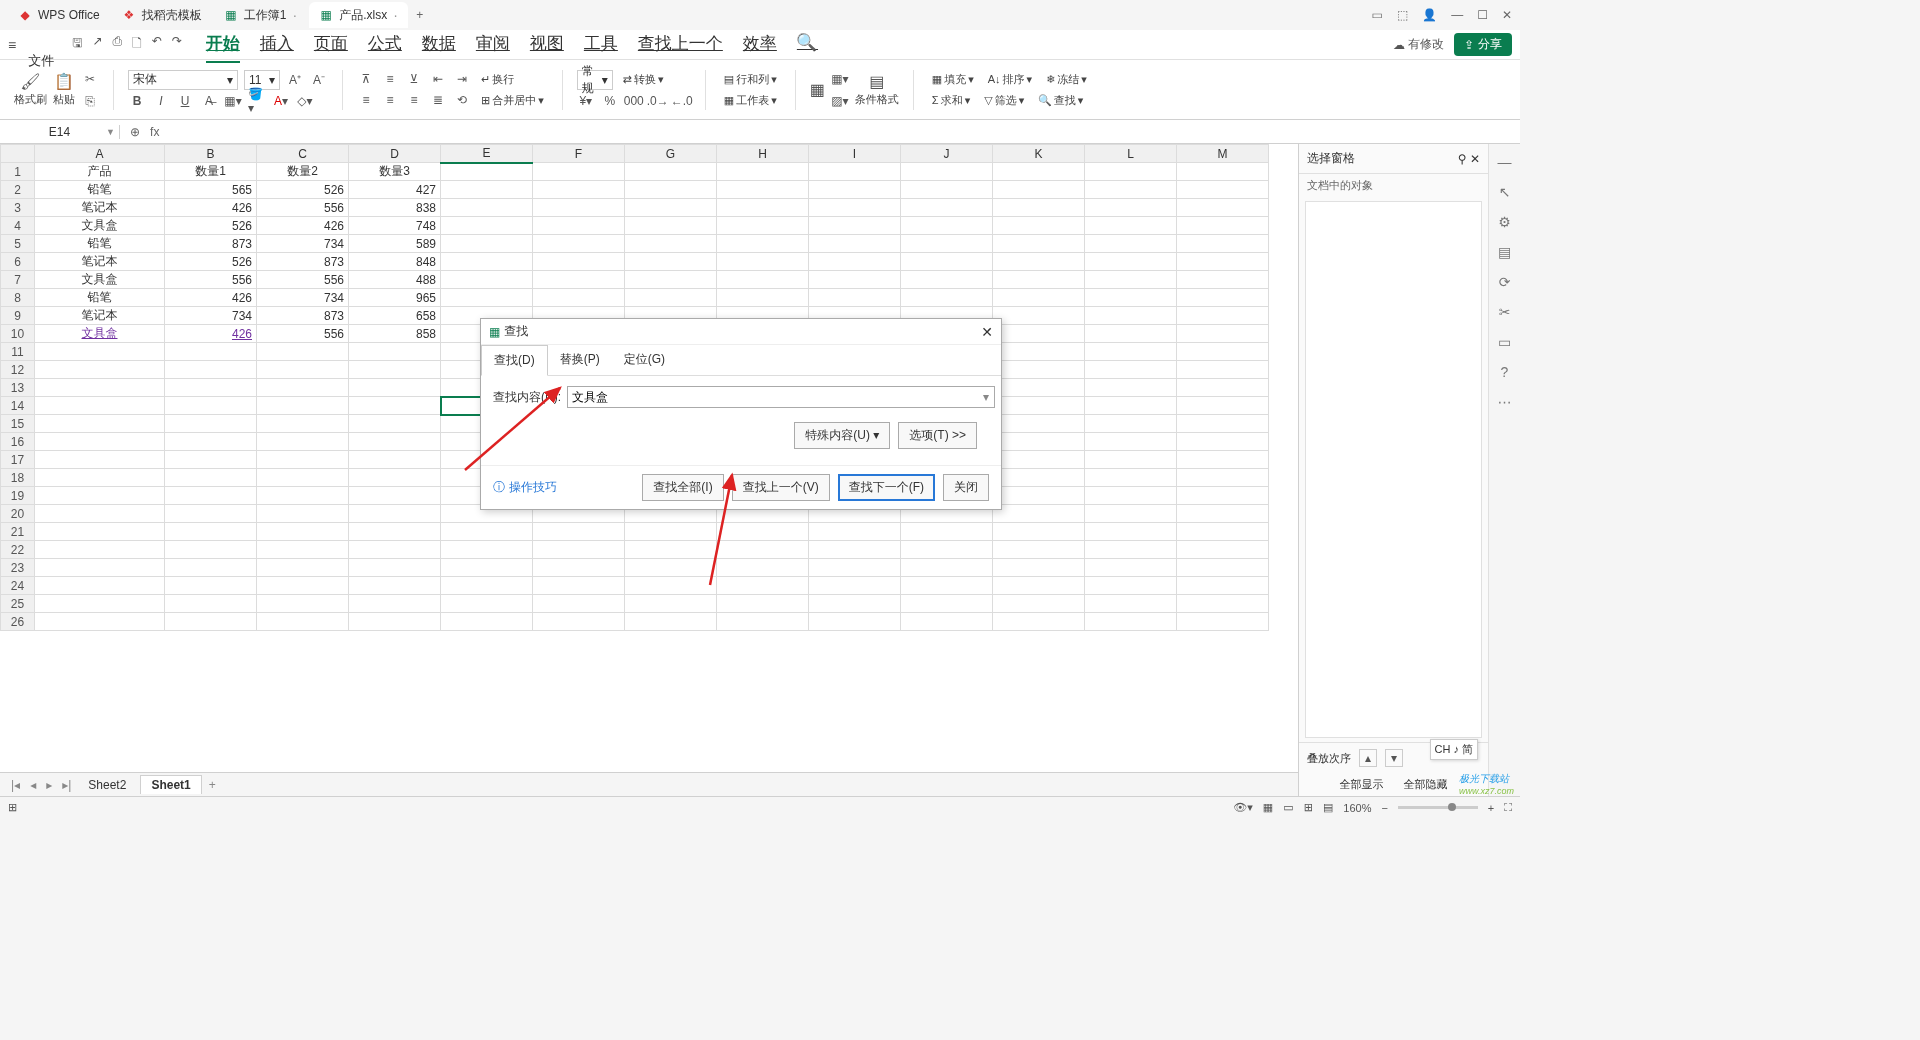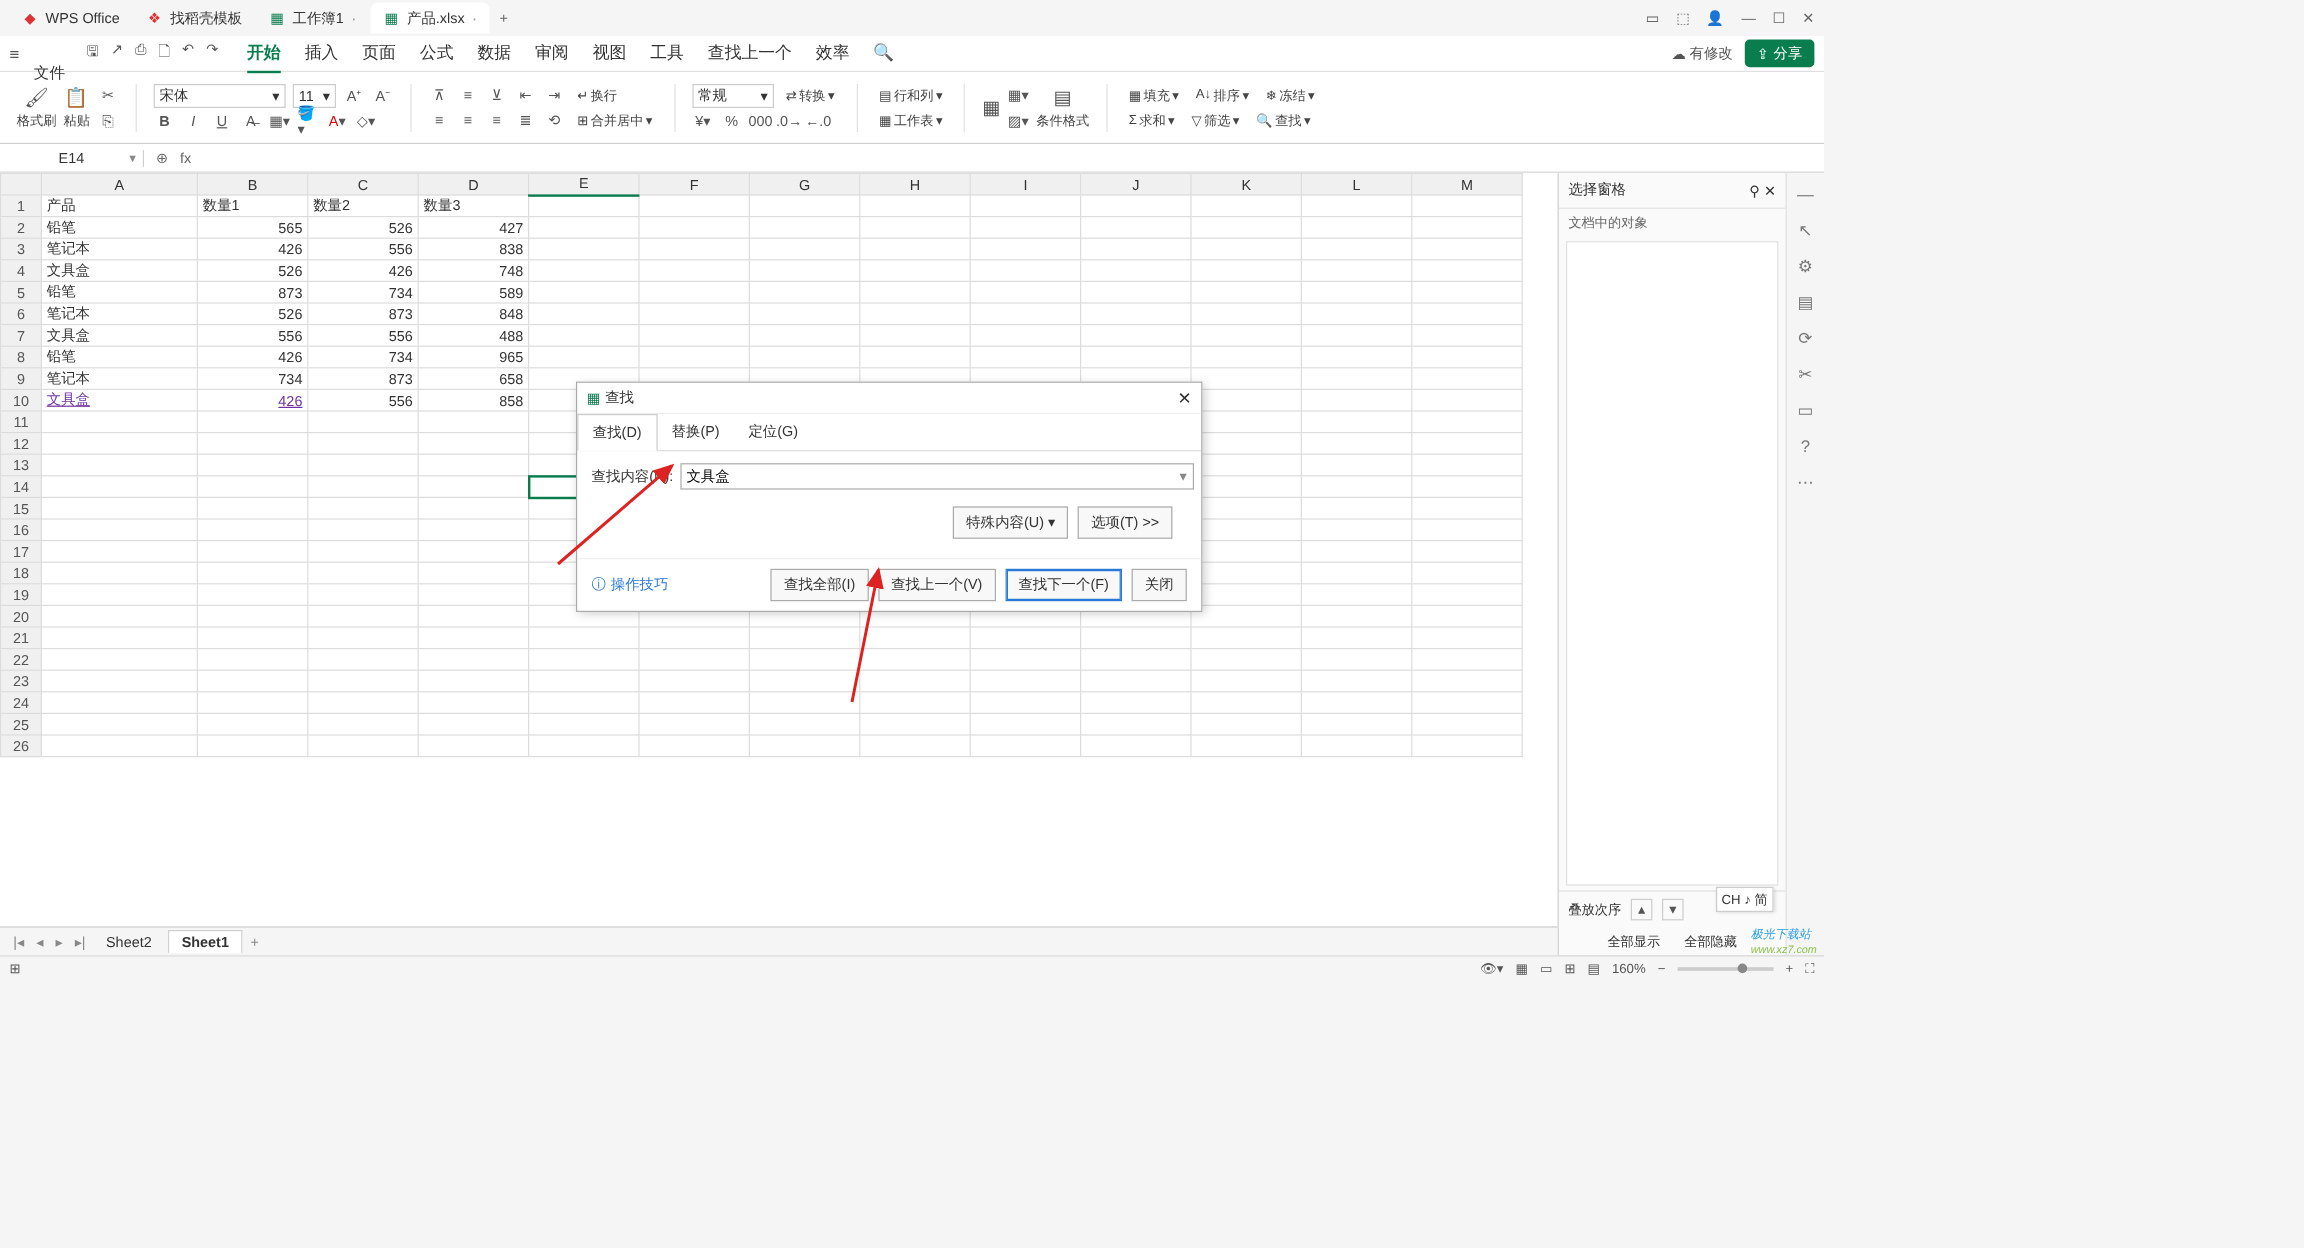--- a/index.html
+++ b/index.html
@@ -17,38 +17,38 @@
 .winctrl span { cursor: pointer; }
 
 
 .menubar { height: 30px; background: #fff; border-bottom: 1px solid #e0e0e0; display: flex; align-items: center; padding: 0 8px; }
 .menu-left { display: flex; gap: 6px; align-items: center; }
 .burger { font-size: 14px; color: #555; }
 .file-lbl { font-size: 13px; padding: 0 6px; margin-top: 32px; }
 .quick-icons { display: flex; gap: 10px; color: #555; margin-left: 6px; }
 .quick-icons span { cursor: pointer; }
 .menutabs { display: flex; gap: 20px; margin-left: 24px; }
-.menutab { font-size: 14px; color: #333; padding: 6px 0; cursor: pointer; }
+.menutab { font-size: 17px; color: #333; padding: 6px 0; cursor: pointer; text-decoration: underline; }
 .menutab.active { color: #0a7d4f; border-bottom: 2px solid #0a7d4f; font-weight: 600; }
 .menu-right { margin-left: auto; display: flex; gap: 10px; align-items: center; }
 .status-pill { font-size: 12px; color: #555; display: flex; align-items: center; gap: 3px; }
 .share-btn { background: #0a7d4f; color: #fff; padding: 3px 10px; border-radius: 4px; display: flex; gap: 4px; align-items: center; font-size: 12px; }
 
 
 .ribbon { height: 60px; background: #fff; border-bottom: 1px solid #d0d0d0; display: flex; align-items: center; padding: 4px 8px; gap: 4px; }
 .rgroup { display: flex; flex-direction: column; justify-content: center; gap: 2px; padding: 0 6px; }
 .rgroup.rowgrp { flex-direction: row; align-items: center; gap: 6px; }
 .vsep { width: 1px; height: 40px; background: #e0e0e0; margin: 0 4px; }
 .rbtn { font-size: 11px; color: #444; display: flex; flex-direction: column; align-items: center; gap: 1px; cursor: pointer; }
 .rbtn .ricon { font-size: 16px; color: #555; }
 .rrow { display: flex; gap: 6px; align-items: center; }
 .sel { border: 1px solid #ccc; height: 20px; font-size: 12px; padding: 0 4px; background: #fff; display: flex; align-items: center; justify-content: space-between; }
 .sel.font { width: 110px; }
 .sel.size { width: 36px; }
-.sel.fmt { width: 68px; }
+.sel.fmt { width: 36px; }
 .mini { width: 18px; height: 18px; display: inline-flex; align-items: center; justify-content: center; color: #555; cursor: pointer; font-size: 12px; }
 .chipbtn { font-size: 11px; color: #444; padding: 2px 4px; display: flex; gap: 2px; align-items: center; cursor: pointer; }
 
 
 .fbar { height: 24px; background: #fff; border-bottom: 1px solid #d0d0d0; display: flex; align-items: center; }
 .namebox { width: 120px; border-right: 1px solid #d0d0d0; padding: 0 8px; font-size: 12px; display: flex; justify-content: center; align-items: center; position: relative; }
 .namebox .dd { position: absolute; right: 4px; color: #888; font-size: 9px; }
 .fbar-icons { display: flex; gap: 10px; padding: 0 10px; color: #666; }
 .fxinput { flex: 1; padding: 0 6px; }
 
@@ -58,21 +58,21 @@
 .grid-container { flex: 1; overflow: hidden; position: relative; }
 table.grid { border-collapse: collapse; table-layout: fixed; }
 .grid th, .grid td { border: 1px solid #dcdcdc; height: 18px; font-size: 12px; }
 .grid thead th { background: #f0f0f0; font-weight: normal; text-align: center; height: 18px; }
 .grid .rowhdr { background: #f0f0f0; width: 34px; text-align: center; color: #555; }
 .grid .corner { background: #f0f0f0; width: 34px; }
 .grid td { padding: 0 4px; }
 .colA { width: 130px; }
 .colw { width: 92px; }
 .databig { font-size: 15px; }
-.txtleft { text-align: left; margin-top: 12px; }
+.txtleft { text-align: center; margin-top: 12px; }
 .txtright { text-align: right; }
 .linkcell { color: #7030a0; text-decoration: underline; }
 .selcell { outline: 2px solid #0a7d4f; outline-offset: -1px; }
 thead th.selcol { border-bottom: 2px solid #0a7d4f; }
 
 
 .sidepanel { width: 190px; background: #fafafa; border-left: 1px solid #d0d0d0; display: flex; flex-direction: column; }
 .sp-hdr { padding: 6px 8px; display: flex; justify-content: space-between; align-items: center; font-size: 12px; border-bottom: 1px solid #e0e0e0; }
 .sp-sub { padding: 4px 8px; font-size: 11px; color: #666; }
 .sp-body { flex: 1; background: #fff; margin: 4px 6px; border: 1px solid #e0e0e0; }

